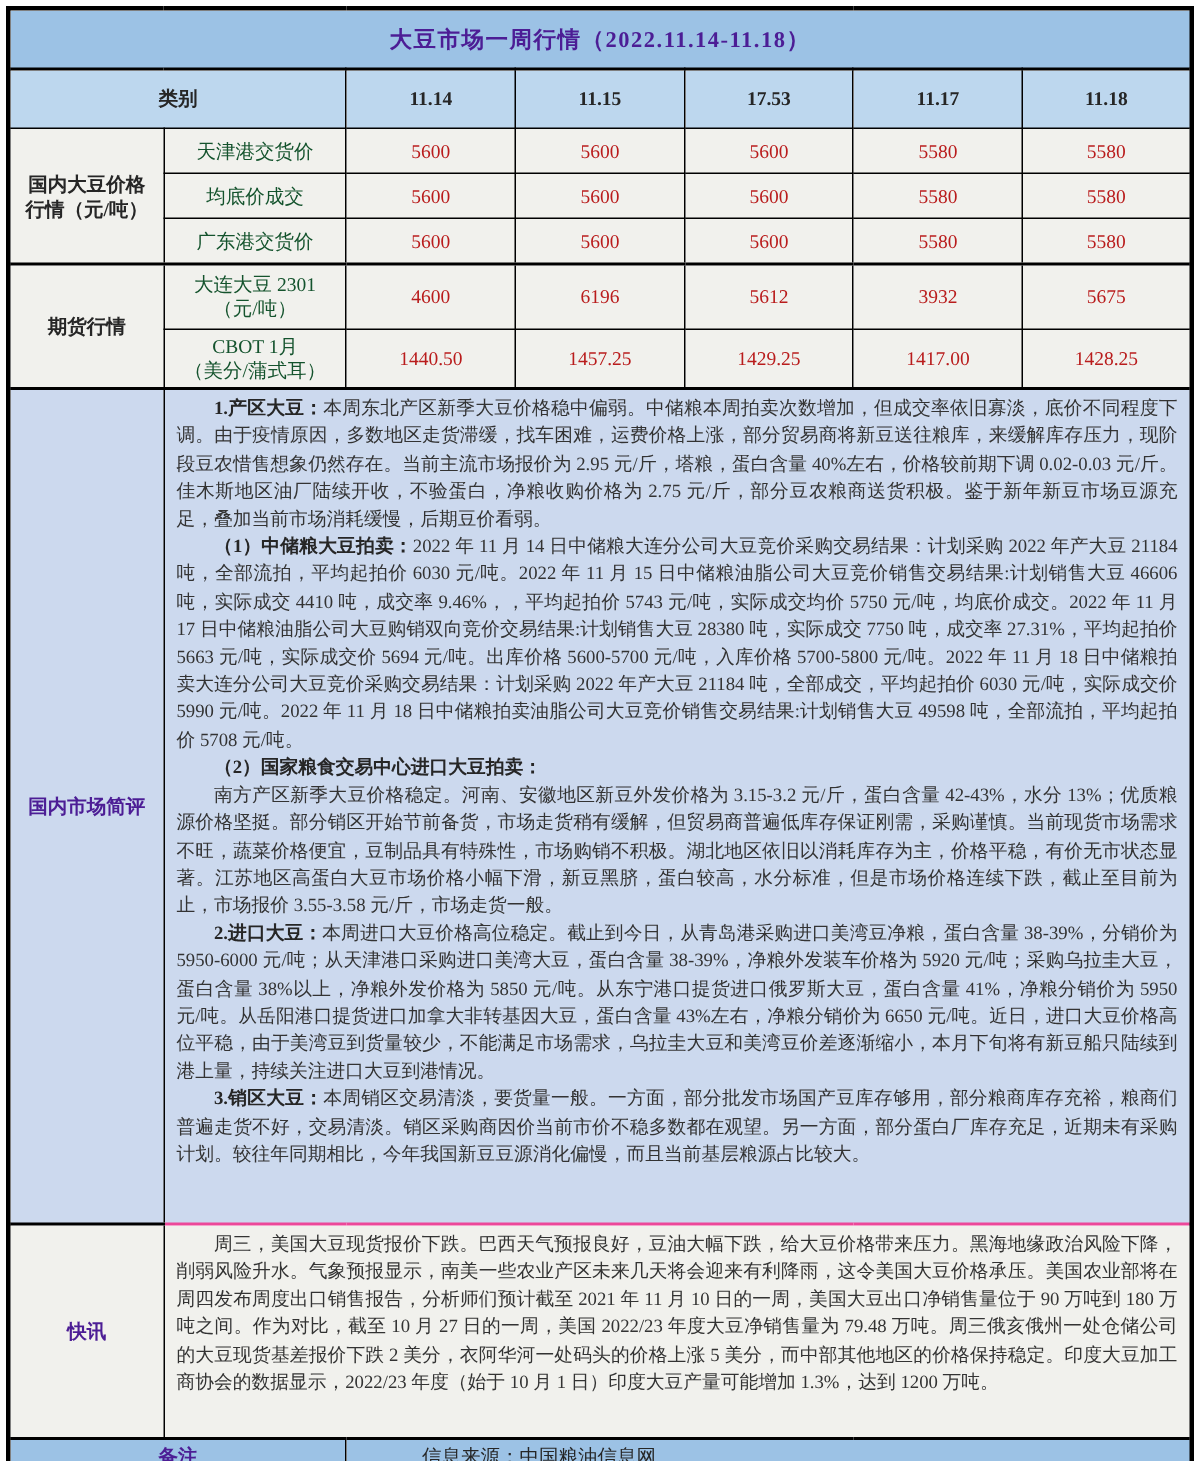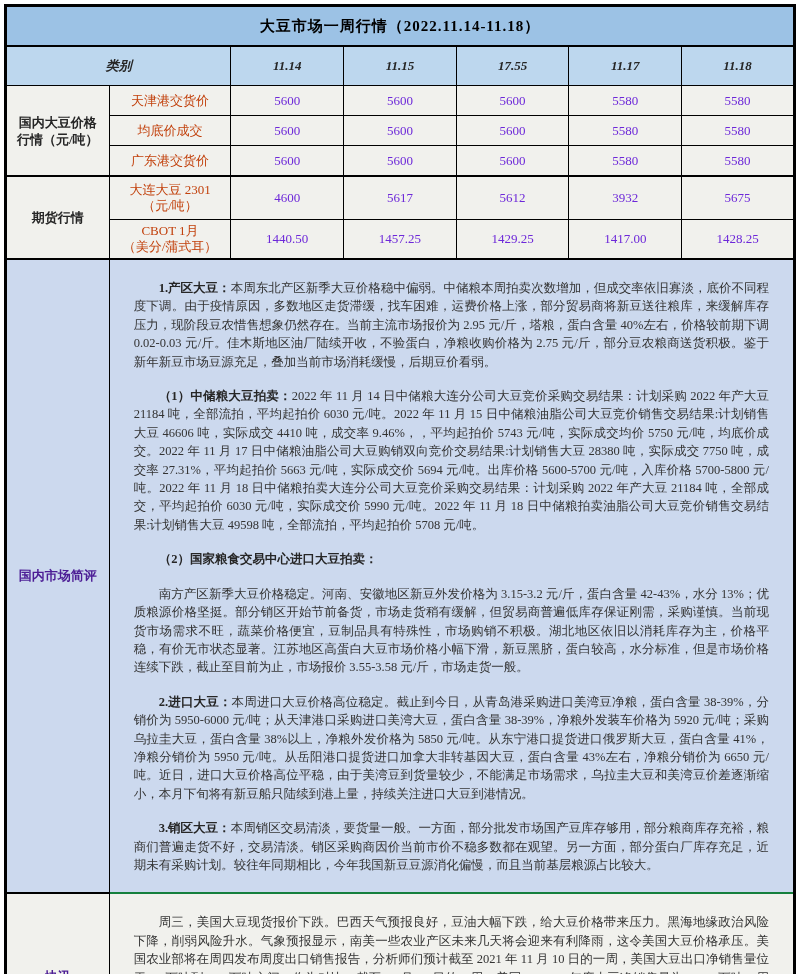--- a/index.html
+++ b/index.html
@@ -29,58 +29,57 @@
   col.c1 { width: 103px; }
   col.c2 { width: 121px; }
   col.cd { width: 112px; }
 
   .title-cell {
     height: 38px;
     background: #9cc2e5;
     font-size: 15px;
     font-weight: bold;
     letter-spacing: 1px;
-    color: #000000;
+    color: #4c1d95;
     border-bottom: 2px solid #000;
   }
   .header-cell {
     height: 38px;
     background: #bdd7ee;
     font-weight: bold;
     color: #262626;
-    font-style: italic;
   }
   .price-row td { height: 29px; background: #f1f1ed; }
   .fut-row-1 td { height: 42px; background: #f1f1ed; }
   .fut-row-2 td { height: 38px; background: #f1f1ed; }
   .sep-top td { border-top: 2px solid #000; }
   .group-label { font-weight: bold; white-space: pre-line; line-height: 17px; color: #262626; margin-top: 20px; }
-  .sub-label  { white-space: pre-line; line-height: 16px; color: #c2410c; }
-  .value-cell { color: #6d28d9; }
+  .sub-label  { white-space: pre-line; line-height: 16px; color: #14532d; }
+  .value-cell { color: #b91c1c; }
 
   .side-label {
     font-weight: bold;
     color: #4c1d95;
   }
   .review-label, .review-body { background: #ccd9ee; }
   .news-label, .news-body { background: #f1f1ed; }
   .notes-row td { background: #9cc2e5; height: 22px; border-top: 2px solid #000; }
 
   .review-body, .news-body {
     text-align: left;
     vertical-align: top;
     padding: 3px 8px 2px 8px;
   }
   .review-body { height: 550px; border-top: 2px solid #000; }
-  .news-body   { height: 136px; border-top: 2px solid #15803d; }
+  .news-body   { height: 136px; border-top: 2px solid #ec4899; }
   .review-label { border-top: 2px solid #000; }
   .news-label   { border-top: 2px solid #000; }
 
   .para {
-    margin: 16px;
+    margin: 0;
     font-size: 12.5px;
     line-height: 18.4px;
     text-indent: 2em;
     text-align: justify;
     color: #333333;
   }
   .para b { color: #262626; }
 
   .notes-source {
     text-align: left;
@@ -106,21 +105,21 @@
 
     <tbody>
         <tr>
       <td class="title-cell" colspan="7">大豆市场一周行情（2022.11.14-11.18）</td>
     </tr>
 
     <tr id="header-row">
       <td class="header-cell" colspan="2">类别</td>
     <td class="header-cell">11.14</td>
           <td class="header-cell">11.15</td>
-          <td class="header-cell">17.55</td>
+          <td class="header-cell">17.53</td>
           <td class="header-cell">11.17</td>
           <td class="header-cell">11.18</td>
         </tr>
 
     <tr id="row-p0" class="price-row">
       <td class="group-label" rowspan="3">国内大豆价格
 行情（元/吨）</td>
       <td class="sub-label">天津港交货价</td>
     <td class="value-cell">5600</td>
           <td class="value-cell">5600</td>
@@ -143,21 +142,21 @@
           <td class="value-cell">5600</td>
           <td class="value-cell">5580</td>
           <td class="value-cell">5580</td>
         </tr>
 
     <tr id="row-f0" class="fut-row-1 sep-top">
       <td class="group-label" rowspan="2">期货行情</td>
       <td class="sub-label">大连大豆 2301
 （元/吨）</td>
     <td class="value-cell">4600</td>
-          <td class="value-cell">5617</td>
+          <td class="value-cell">6196</td>
           <td class="value-cell">5612</td>
           <td class="value-cell">3932</td>
           <td class="value-cell">5675</td>
         </tr>
     <tr id="row-f1" class="fut-row-2">
       <td class="sub-label">CBOT 1月
 （美分/蒲式耳）</td>
     <td class="value-cell">1440.50</td>
           <td class="value-cell">1457.25</td>
           <td class="value-cell">1429.25</td>

